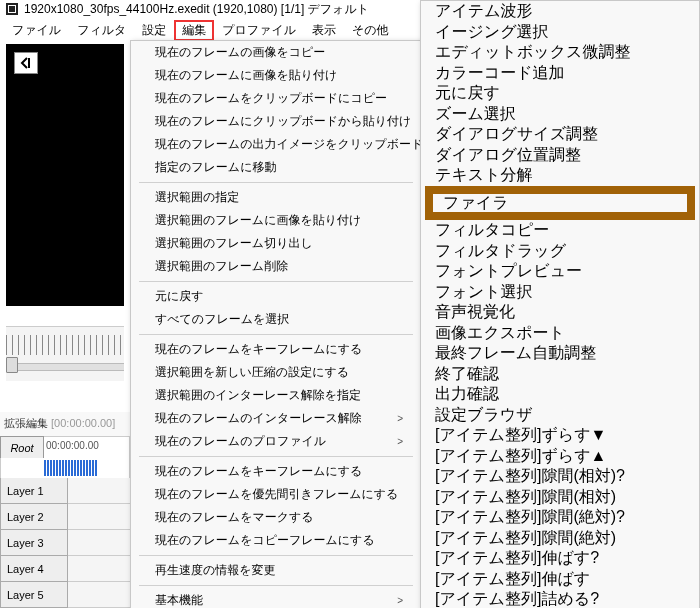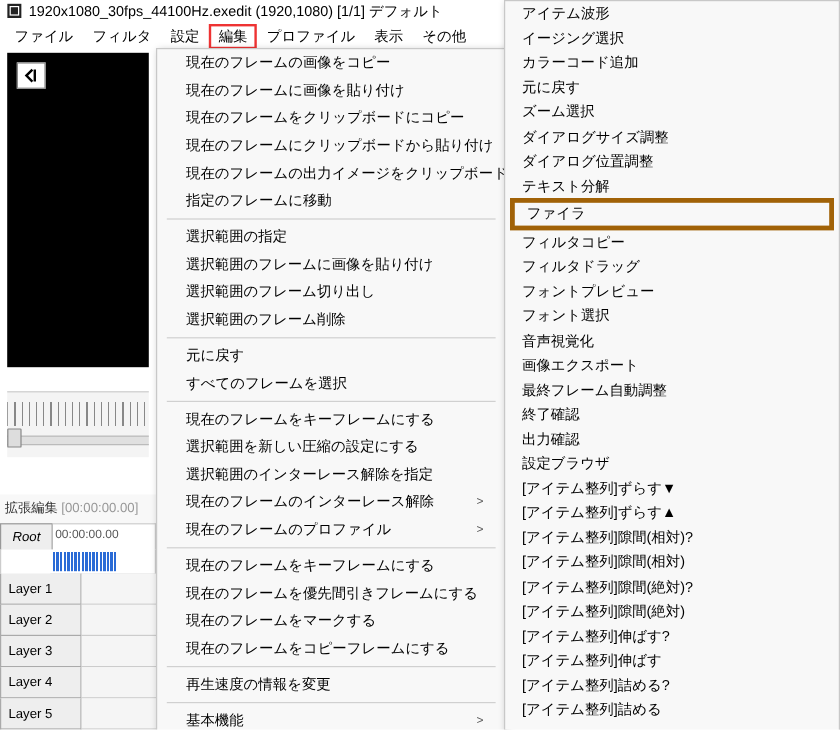--- a/index.html
+++ b/index.html
@@ -246,32 +246,32 @@
     left: 420px; top: 0px;
     width: 278px;
     height: 608px;
     background: #f8f8f8;
     border: 1px solid #c8c8c8;
     box-shadow: 2px 2px 6px rgba(0,0,0,0.25);
     overflow: hidden;
   }
   .menu2 .item {
     padding: 2px 18px 2px 14px;
-    font-size: 12px;
+    font-size: 16px;
     display:flex;
     align-items:center;
     justify-content:space-between;
     white-space: nowrap;
     cursor: default;
     line-height: 16.5px;
     text-align: center;
   }
   .menu2 .item.highlighted-red {
     margin: 0 4px;
-    border: 4px solid #a16207;
+    border: 8px solid #a16207;
     padding: 1px 14px 1px 10px;
   }
 </style>
 </head>
 <body>
 
 <div class="window">
 
   <div class="titlebar">
     <span class="icon">
@@ -430,20 +430,23 @@
     </div>
 
   <div class="menu2" id="menu2">
       <div class="item">
         <span>アイテム波形</span>
       </div>
       <div class="item">
         <span>イージング選択</span>
       </div>
       <div class="item">
+        <span>エディットボックス微調整</span>
+      </div>
+      <div class="item">
         <span>カラーコード追加</span>
       </div>
       <div class="item">
         <span>元に戻す</span>
       </div>
       <div class="item">
         <span>ズーム選択</span>
       </div>
       <div class="item">
         <span>ダイアログサイズ調整</span>

